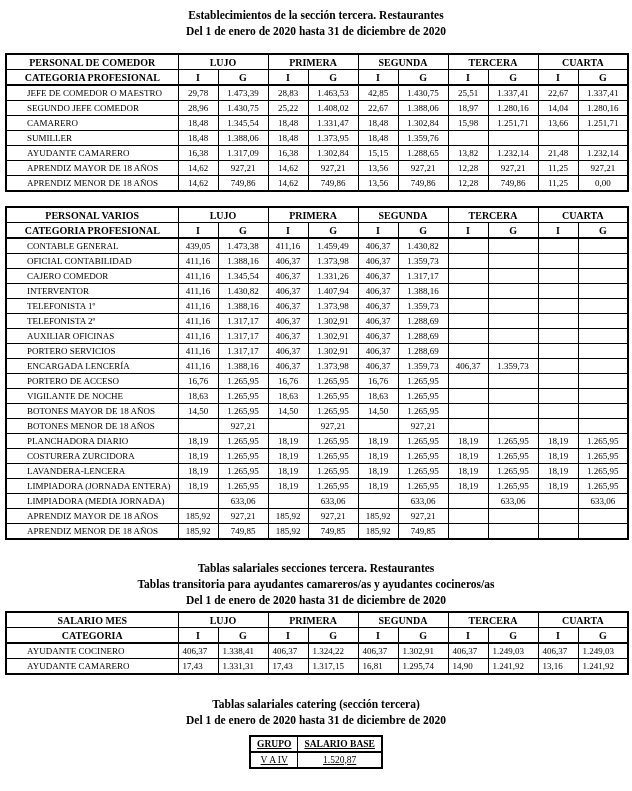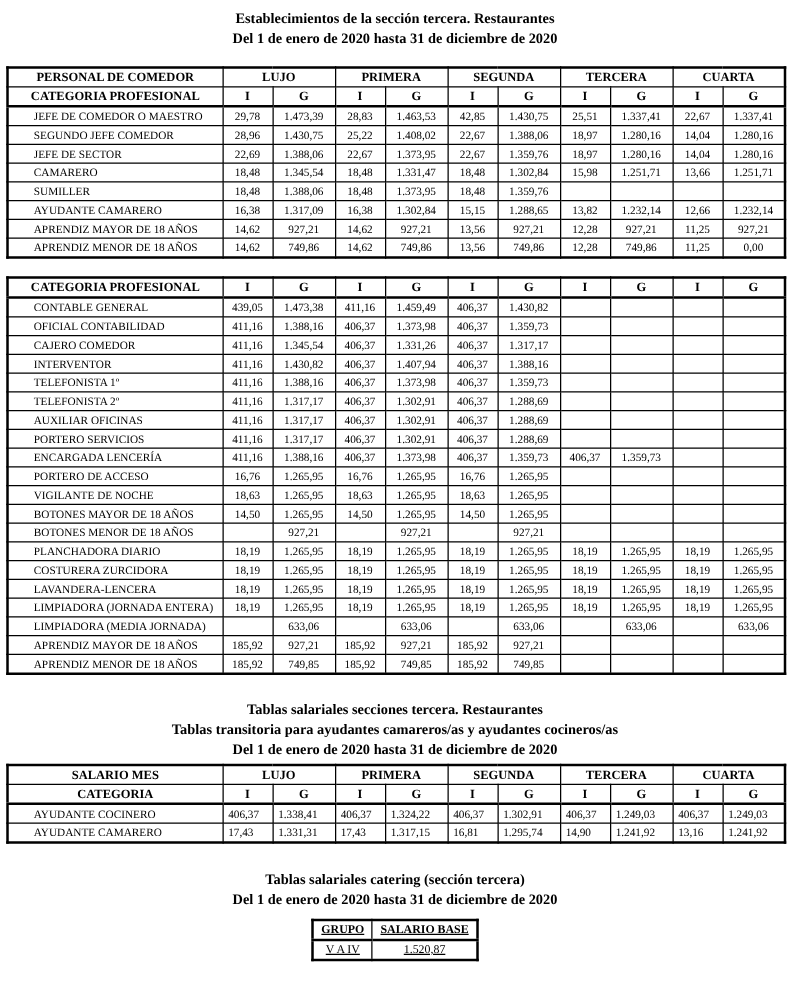--- a/index.html
+++ b/index.html
@@ -135,33 +135,20 @@
           <td class="num">25,22</td>
           <td class="num">1.408,02</td>
           <td class="num">22,67</td>
           <td class="num">1.388,06</td>
           <td class="num">18,97</td>
           <td class="num">1.280,16</td>
           <td class="num">14,04</td>
           <td class="num">1.280,16</td>
         </tr>
         <tr>
-          <td class="cat">JEFE DE SECTOR</td>
-          <td class="num">22,69</td>
-          <td class="num">1.388,06</td>
-          <td class="num">22,67</td>
-          <td class="num">1.373,95</td>
-          <td class="num">22,67</td>
-          <td class="num">1.359,76</td>
-          <td class="num">18,97</td>
-          <td class="num">1.280,16</td>
-          <td class="num">14,04</td>
-          <td class="num">1.280,16</td>
-        </tr>
-        <tr>
           <td class="cat">CAMARERO</td>
           <td class="num">18,48</td>
           <td class="num">1.345,54</td>
           <td class="num">18,48</td>
           <td class="num">1.331,47</td>
           <td class="num">18,48</td>
           <td class="num">1.302,84</td>
           <td class="num">15,98</td>
           <td class="num">1.251,71</td>
           <td class="num">13,66</td>
@@ -183,21 +170,21 @@
         <tr>
           <td class="cat">AYUDANTE CAMARERO</td>
           <td class="num">16,38</td>
           <td class="num">1.317,09</td>
           <td class="num">16,38</td>
           <td class="num">1.302,84</td>
           <td class="num">15,15</td>
           <td class="num">1.288,65</td>
           <td class="num">13,82</td>
           <td class="num">1.232,14</td>
-          <td class="num">12,66</td>
+          <td class="num">21,48</td>
           <td class="num">1.232,14</td>
         </tr>
         <tr>
           <td class="cat">APRENDIZ MAYOR DE 18 AÑOS</td>
           <td class="num">14,62</td>
           <td class="num">927,21</td>
           <td class="num">14,62</td>
           <td class="num">927,21</td>
           <td class="num">13,56</td>
           <td class="num">927,21</td>
@@ -230,20 +217,28 @@
         <col class="c-i">
         <col class="c-g">
         <col class="c-i">
         <col class="c-g">
         <col class="c-i">
         <col class="c-g">
         <col class="c-i">
         <col class="c-g">
       </colgroup>
       <thead>
+        <tr>
+          <th>PERSONAL VARIOS</th>
+          <th colspan="2">LUJO</th>
+          <th colspan="2">PRIMERA</th>
+          <th colspan="2">SEGUNDA</th>
+          <th colspan="2">TERCERA</th>
+          <th colspan="2">CUARTA</th>
+        </tr>
         <tr class="sub">
           <th>CATEGORIA PROFESIONAL</th>
           <th>I</th>
           <th>G</th>
           <th>I</th>
           <th>G</th>
           <th>I</th>
           <th>G</th>
           <th>I</th>
           <th>G</th>

